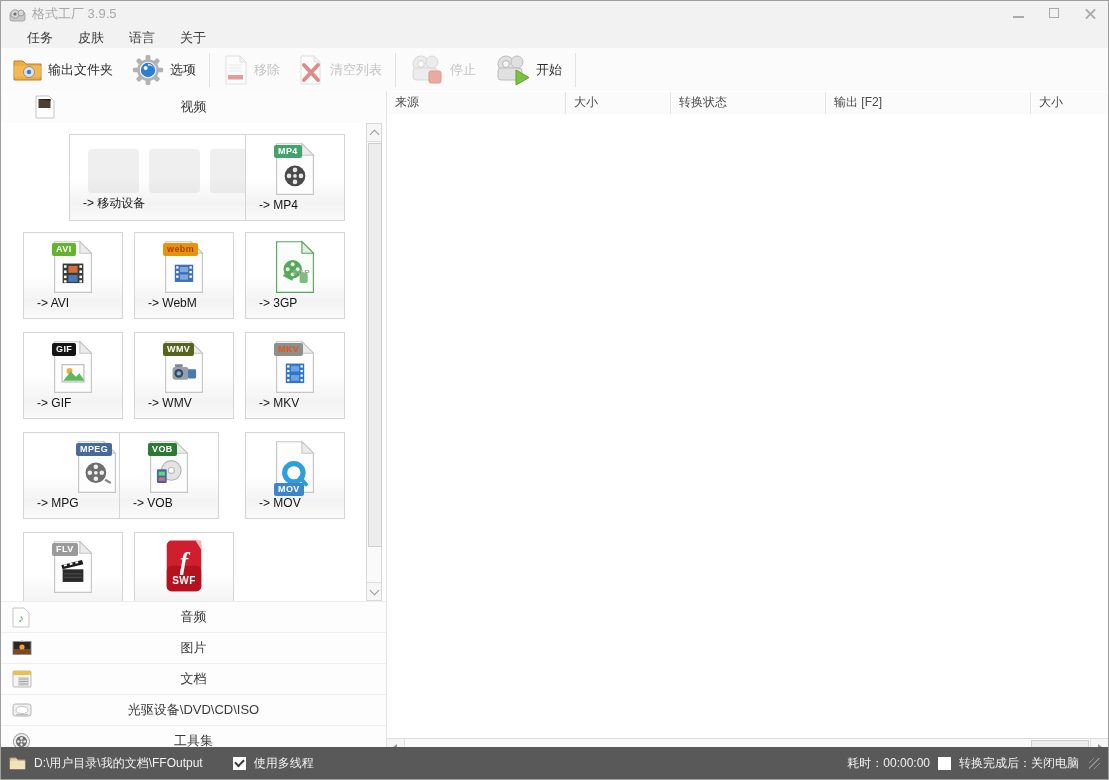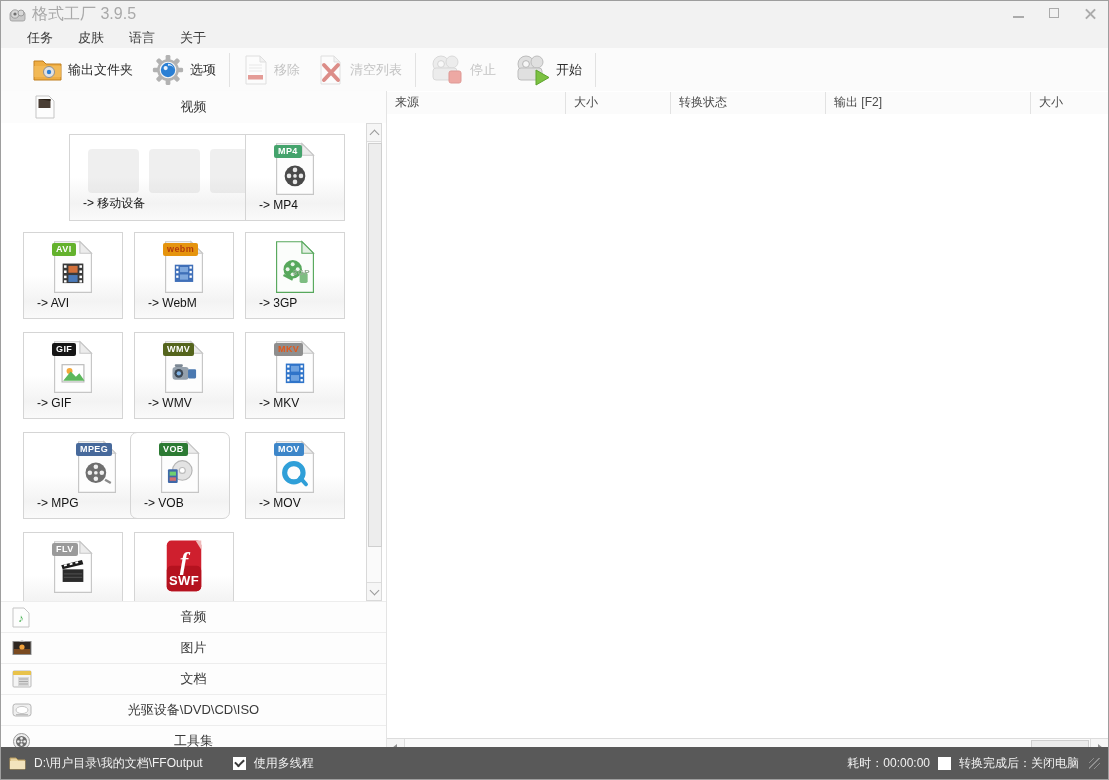--- a/index.html
+++ b/index.html
@@ -1,53 +1,53 @@
 <!DOCTYPE html>
 <html><head>
 <meta charset="utf-8">
 <style>
   html,body{margin:0;padding:0;background:#d7d7d7;font-family:"Liberation Sans","DejaVu Sans",sans-serif;}
   .window{position:relative;width:1109px;height:780px;background:#fff;border:1px solid #9e9e9e;box-sizing:border-box;overflow:hidden;}
 
   
   .titlebar{position:absolute;left:0;top:0;right:0;height:26px;background:#f2f2f2;display:flex;align-items:center;}
   .app-icon{margin:0 6px 0 8px;width:17px;height:17px;flex:0 0 auto;}
-  .title-text{font-size:16px;color:#a9a9a9;}
+  .title-text{font-size:13px;color:#a9a9a9;}
   .win-ctls{position:absolute;right:6px;top:0;height:26px;display:flex;align-items:center;gap:14px;}
   .ctl{width:22px;height:20px;position:relative;cursor:default;}
   .ctl-min::after{content:"";position:absolute;left:5px;top:12px;width:11px;height:2px;background:#ababab;}
   .ctl-max::after{content:"";position:absolute;left:5px;top:4px;width:10px;height:10px;border:1.5px solid #ababab;box-sizing:border-box;}
   .ctl-close::before,.ctl-close::after{content:"";position:absolute;left:4px;top:9px;width:13px;height:2px;background:#ababab;}
   .ctl-close::before{transform:rotate(45deg);}  .ctl-close::after{transform:rotate(-45deg);}
 
   
   .menubar{position:absolute;left:0;top:26px;right:0;height:21px;background:#f2f2f2;display:flex;align-items:center;padding-left:20px;gap:13px;}
   .menu-item{font-size:13px;color:#3a3a3a;padding:1px 6px;}
 
   
-  .toolbar{position:absolute;left:0;top:47px;right:0;height:43px;background:#fbfbfb;border-bottom:1px solid #e3e3e3;display:flex;align-items:center;padding-left:22px;}
+  .toolbar{position:absolute;left:0;top:47px;right:0;height:43px;background:#fbfbfb;border-bottom:1px solid #e3e3e3;display:flex;align-items:center;padding-left:2px;}
   .tb-btn{display:flex;align-items:center;gap:5px;padding:0 9px;height:38px;font-size:13px;color:#2e2e2e;}
   .tb-btn.disabled{color:#c3c3c3;}
   .tb-btn.disabled svg{opacity:.55;}
   .tb-sep{width:1px;height:34px;background:#e2e2e2;margin:0 4px;}
 
   
   .sidebar{position:absolute;left:0;top:90px;width:385px;bottom:23px;background:#fff;border-right:1px solid #e4e4e4;}
   .video-header{position:absolute;left:0;top:0;right:0;height:32px;background:#fcfcfc;border-bottom:1px solid #ececec;display:flex;align-items:center;padding-left:25px;}
   .video-header .hicon{margin-left:9px;}
   .hlabel{position:absolute;left:0;right:0;text-align:center;font-size:13px;color:#3a3a3a;}
   .format-grid{position:absolute;left:0;top:32px;right:0;height:478px;overflow:hidden;background:#fff;}
   .fmt-btn{position:absolute;width:98px;height:85px;background:linear-gradient(#ffffff 50%,#f3f3f3 80%,#fafafa);border:1px solid #d5d5d5;}
   .fmt-btn.wide{width:209px;margin-left:46px;}
   .fmt-lbl{position:absolute;left:13px;bottom:8px;font-size:12px;color:#141414;white-space:nowrap;}
   .fmt-ico{position:absolute;left:50%;top:6px;transform:translateX(-50%);width:46px;height:56px;}
   .badge{position:absolute;top:4px;left:2px;padding:1px 4px;font-size:9px;font-weight:bold;border-radius:2px;letter-spacing:.4px;line-height:11px;}
   .badge:empty{display:none;}
   .badge.wm{left:auto;right:4px;top:auto;bottom:16px;font-size:8px;background:none!important;}
-  .badge.swf-b{left:50%;transform:translateX(-50%);top:auto;bottom:8px;background:none!important;font-size:13px;}
+  .badge.swf-b{left:50%;transform:translateX(-50%);top:auto;bottom:8px;background:none!important;font-size:10px;}
   .ghosts{position:absolute;left:18px;top:14px;right:18px;height:44px;display:flex;gap:10px;opacity:.13;}
   .ghosts div{flex:1;background:#8a8a8a;border-radius:4px;}
 
   
   .vscroll{position:absolute;right:4px;top:0;width:16px;height:478px;background:#fafafa;border:1px solid #d9d9d9;box-sizing:border-box;}
   .vscroll .arr{position:absolute;left:0;right:0;height:17px;background:#f6f6f6;border-bottom:1px solid #ddd;}
   .vscroll .arr.down{top:auto;bottom:0;border-bottom:none;border-top:1px solid #ddd;}
   .chev{position:absolute;left:4px;top:7px;width:6px;height:6px;border-left:1.5px solid #9a9a9a;border-top:1.5px solid #9a9a9a;transform:rotate(45deg);}
   .chev.d{transform:rotate(225deg);top:4px;}
   .vthumb{position:absolute;left:1px;width:12px;top:19px;height:402px;background:#ededed;border:1px solid #cfcfcf;}
@@ -351,21 +351,21 @@
                 <circle cx="19" cy="34.2" r="2"></circle>
                 <circle cx="13.8" cy="29" r="2"></circle>
                 <circle cx="19" cy="29" r="1.6"></circle>
               </g>
             <path d="M27 35l5 3" stroke="#8a8a8a" stroke-width="2"></path>
           </svg>
           <span class="badge" style="background: rgb(71, 105, 155); color: rgb(255, 255, 255);">MPEG</span>
         </div>
         <span class="fmt-lbl">-&gt; MPG</span>
       </div>
-      <div class="fmt-btn" style="left:129px;top:309px;border-radius:7px;">
+      <div class="fmt-btn" style="left:118px;top:309px;">
         <div class="fmt-ico">
           <svg width="46" height="56" viewBox="0 0 40 48">
             <path d="M4 2h22l10 10v34H4z" fill="#fdfdfd" stroke="#c6c6c6"></path>
             <path d="M26 2v10h10z" fill="#ececec" stroke="#c6c6c6"></path>
             <circle cx="22" cy="27" r="8.5" fill="#e3e3e3" stroke="#b5b5b5"></circle>
             <circle cx="22" cy="27" r="2.6" fill="#fff" stroke="#bbb"></circle>
             <rect x="9.5" y="26" width="8.5" height="12" rx="1" fill="#3f68a8"></rect>
             <rect x="11" y="28" width="5.5" height="3.5" fill="#6fd06f"></rect>
             <rect x="11" y="33" width="5.5" height="3" fill="#d06f6f"></rect>
           </svg>
@@ -374,21 +374,21 @@
         <span class="fmt-lbl">-&gt; VOB</span>
       </div>
       <div class="fmt-btn" style="left:244px;top:309px;">
         <div class="fmt-ico">
           <svg width="46" height="56" viewBox="0 0 40 48">
             <path d="M4 2h22l10 10v34H4z" fill="#fdfdfd" stroke="#c6c6c6"></path>
             <path d="M26 2v10h10z" fill="#ececec" stroke="#c6c6c6"></path>
             <circle cx="19" cy="29" r="8" fill="none" stroke="#2f9fd8" stroke-width="4.5"></circle>
             <path d="M24.5 33.5l5 5.5" stroke="#2f9fd8" stroke-width="3.5" stroke-linecap="round"></path>
           </svg>
-          <span class="badge" style="background: rgb(61, 134, 201); color: rgb(255, 255, 255);">MOV</span>
+          <span class="badge" style="background: rgb(61, 134, 201); color: rgb(255, 255, 255); margin-top: 40px;">MOV</span>
         </div>
         <span class="fmt-lbl">-&gt; MOV</span>
       </div>
 
       <div class="fmt-btn" style="left:22px;top:409px;">
         <div class="fmt-ico">
           <svg width="46" height="56" viewBox="0 0 40 48">
             <path d="M4 2h22l10 10v34H4z" fill="#fdfdfd" stroke="#c6c6c6"></path>
             <path d="M26 2v10h10z" fill="#ececec" stroke="#c6c6c6"></path>
             <rect x="11" y="26" width="18" height="11" fill="#2b2b2b"></rect>

